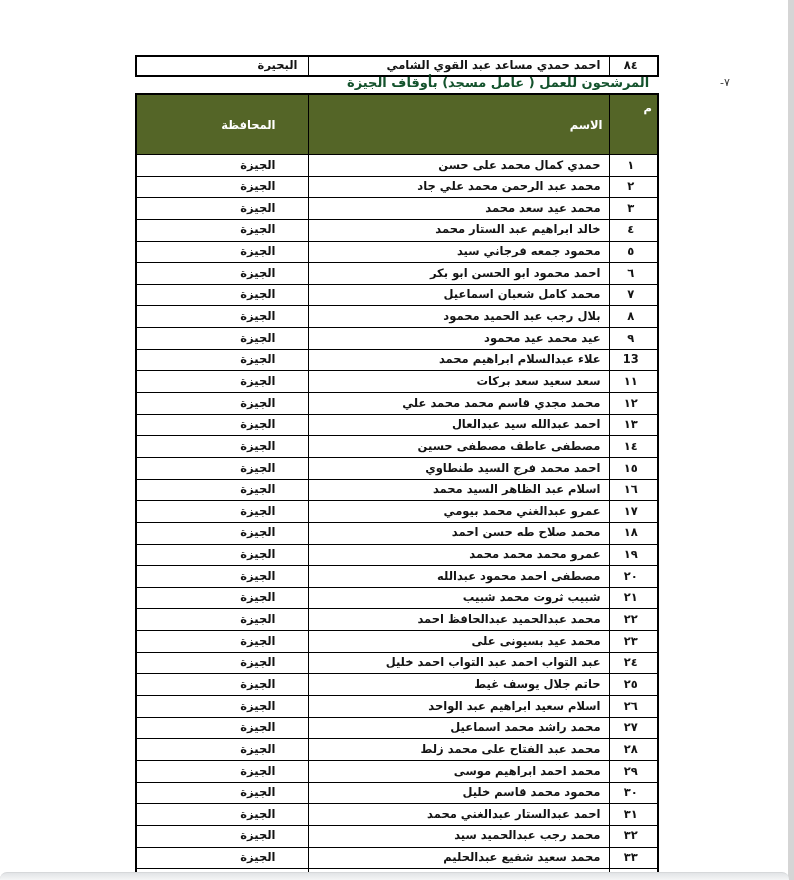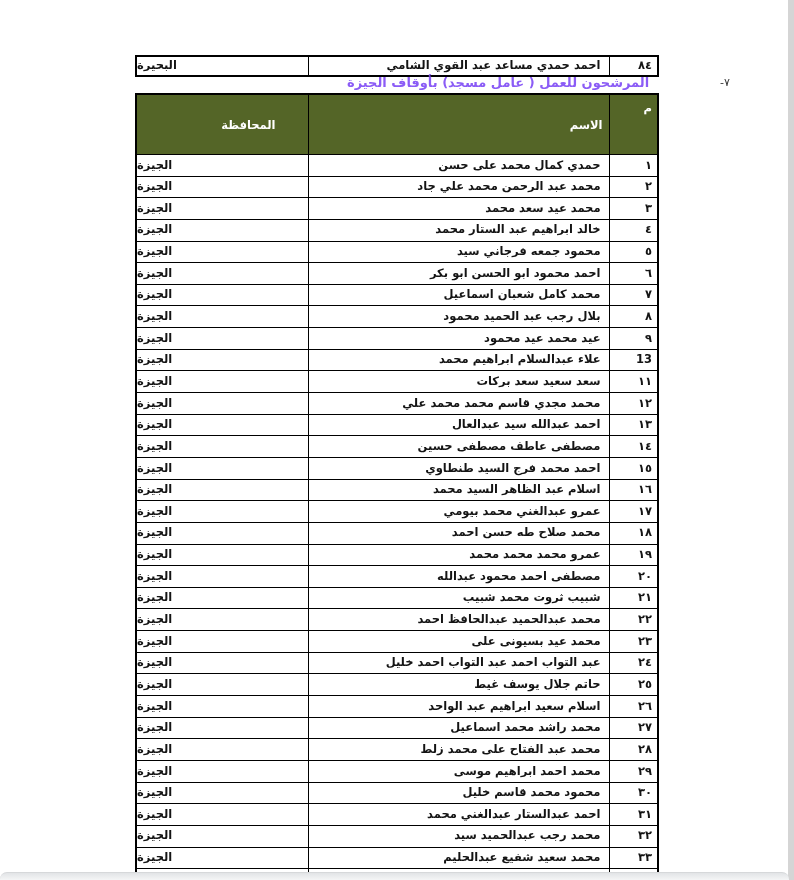--- a/index.html
+++ b/index.html
@@ -24,31 +24,31 @@
     background:#546527;color:#ffffff;font-weight:bold;font-size:11.5px;
     height:53px;text-align:right;
   }
   .hdr .h-num{vertical-align:top;padding:6px 5px 0 0;}
   .hdr .h-name{vertical-align:middle;padding-right:6px;}
   .hdr .h-gov{vertical-align:middle;padding-right:32px;padding-left:14px;}
 
   td{font-size:11.5px;font-weight:bold;color:#141414;vertical-align:middle;line-height:1;}
   .prev-tbl td{height:18px;}
   .main-tbl td{height:20.65px;}
-  .c-num{text-align:right;padding-right:5px;}
+  .c-num{text-align:center;padding-right:5px;}
   .c-name{text-align:right;padding-right:8px;margin-left:32px;}
-  .c-gov{text-align:left;padding-right:32px;}
+  .c-gov{text-align:right;padding-right:32px;}
   .prev-tbl .c-gov{padding-right:10px;}
 
   .heading-row{
     position:absolute;left:135px;top:73px;width:595px;height:19px;
     display:flex;direction:rtl;align-items:center;column-gap:71px;
   }
   .sec-num{font-size:11px;color:#333;direction:rtl;}
-  .sec-title{font-size:13px;font-weight:bold;color:#8b5cf6;white-space:nowrap;}
+  .sec-title{font-size:13px;font-weight:bold;color:#14532d;white-space:nowrap;}
 </style>
 </head>
 <body>
 
 <table class="tbl prev-tbl">
   <colgroup>
       <col class="c1">
       <col class="c2">
       <col class="c3">
     </colgroup>

